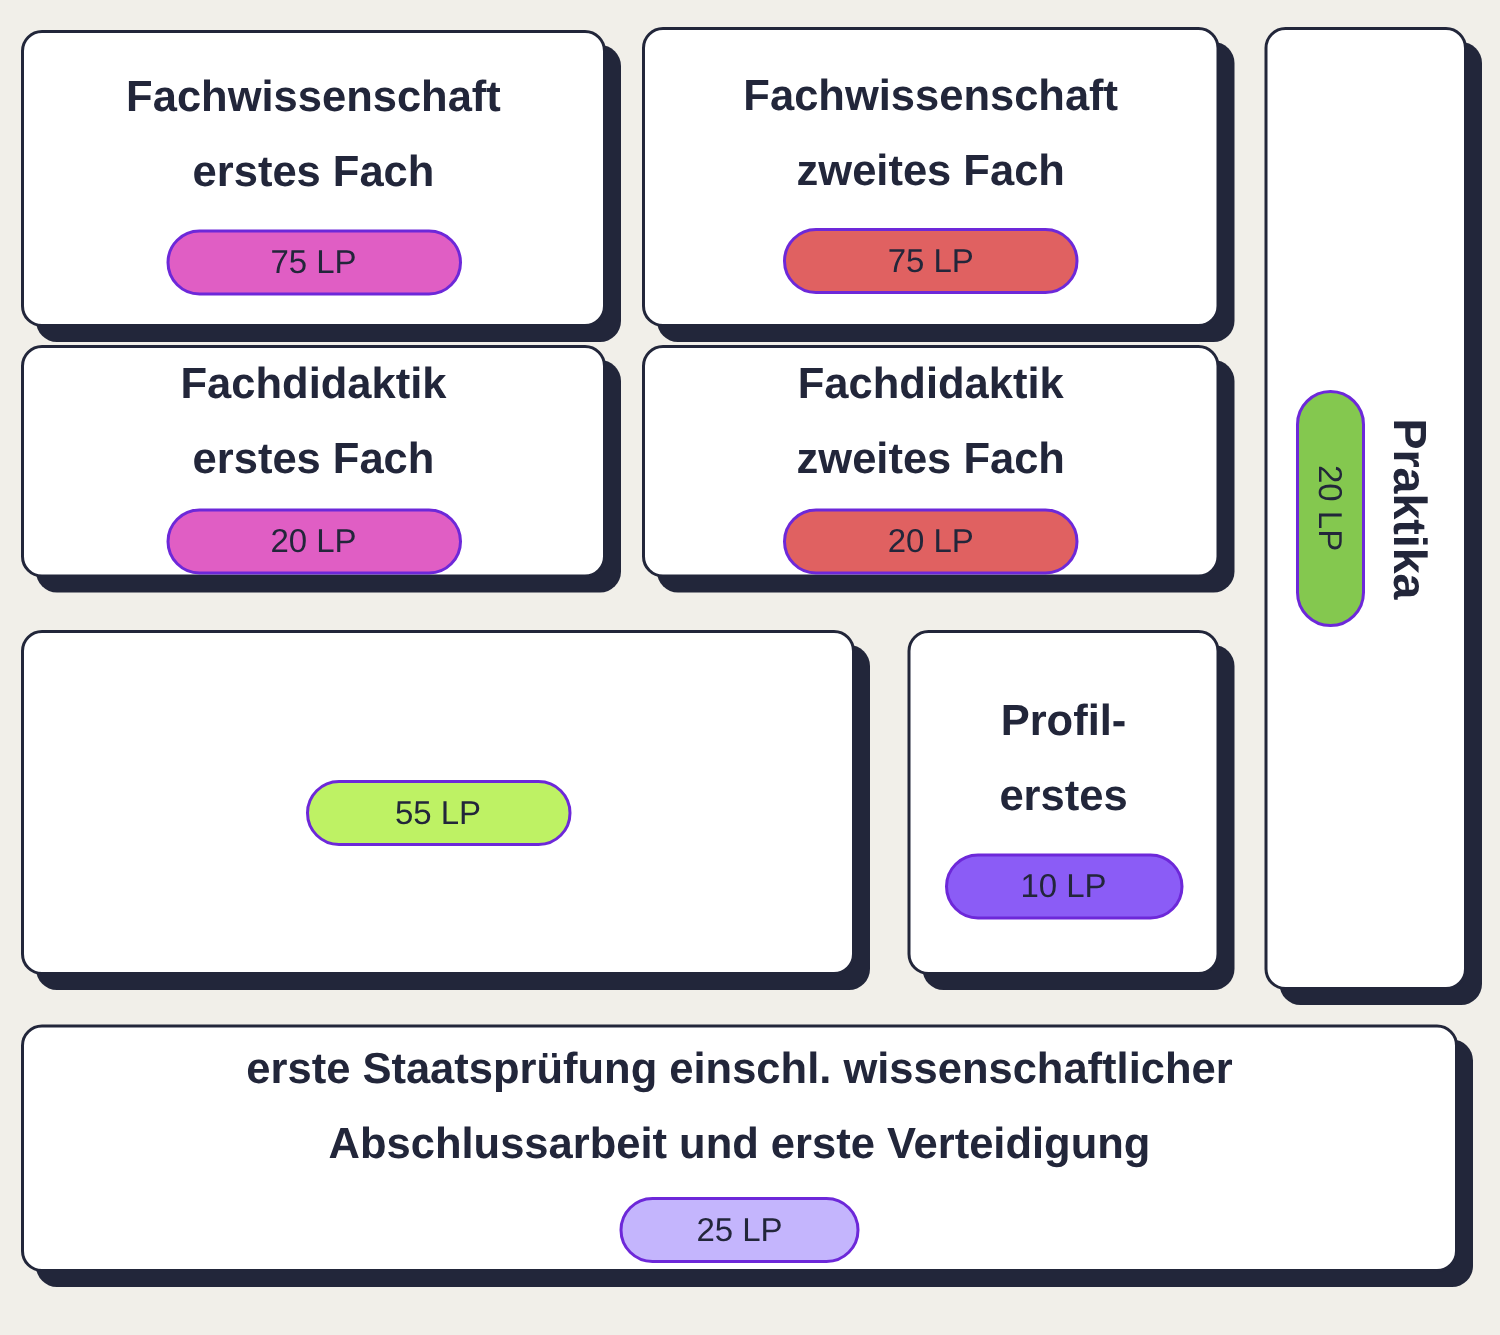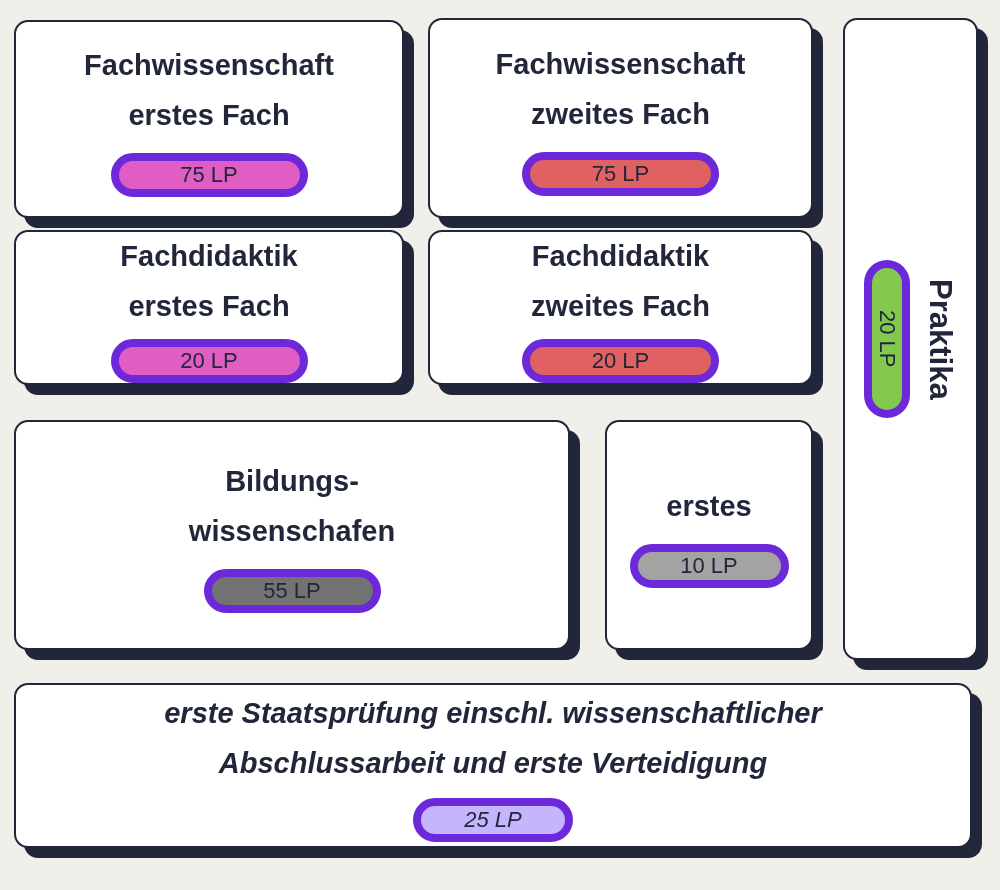--- a/index.html
+++ b/index.html
@@ -30,21 +30,21 @@
   .title {
     text-align: center;
     color: #22263a;
     font-weight: 700;
     font-size: 29px;
     line-height: 1.7;
   }
   .title span { display: block; }
 
   .pill {
-    border: 8px solid #6d28d9;
+    border: 2px solid #6d28d9;
     border-radius: 26px;
     color: #22263a;
     font-size: 22px;
     font-weight: 500;
     display: flex;
     align-items: center;
     justify-content: center;
     height: 44px;
     margin-top: 13px;
     flex: 0 0 auto;
@@ -104,35 +104,32 @@
     </div>
     <div class="pill" style="width: 197px; margin-top: 8px; background-color: rgb(224, 97, 97);">20 LP</div>
   </div>
 
   <div class="card vertical" style="left:843px; top:18px; width:135px; height:642px;">
     <div class="pill vpill" style="background-color: rgb(132, 200, 79);">20 LP</div>
     <div class="vtitle">Praktika</div>
   </div>
 
   <div class="card" style="left:14px; top:420px; width:556px; height:230px;">
-    <div class="title">
-      <span>Bildungs-</span>
-      <span>wissenschafen</span>
-    </div>
-    <div class="pill" style="width: 177px; background-color: #737373;">55 LP</div>
+    <div class="pill" style="width: 177px; background-color: #bef264;">55 LP</div>
   </div>
 
   <div class="card" style="left:605px; top:420px; width:208px; height:230px;">
     <div class="title">
+      <span>Profil-</span>
       <span>erstes</span>
     </div>
-    <div class="pill" style="width: 159px; background-color: #a3a3a3;">10 LP</div>
+    <div class="pill" style="width: 159px; background-color: #8b5cf6;">10 LP</div>
   </div>
 
-  <div class="card" style="left:14px; top:683px; width:958px; height:165px;font-style:italic;">
+  <div class="card" style="left:14px; top:683px; width:958px; height:165px;">
     <div class="title">
       <span>erste Staatsprüfung einschl. wissenschaftlicher</span>
       <span>Abschlussarbeit und erste Verteidigung</span>
     </div>
     <div class="pill" style="width: 160px; margin-top: 10px; background-color: #c4b5fd;">25 LP</div>
   </div>
 
 </div>
 
 </body></html>

